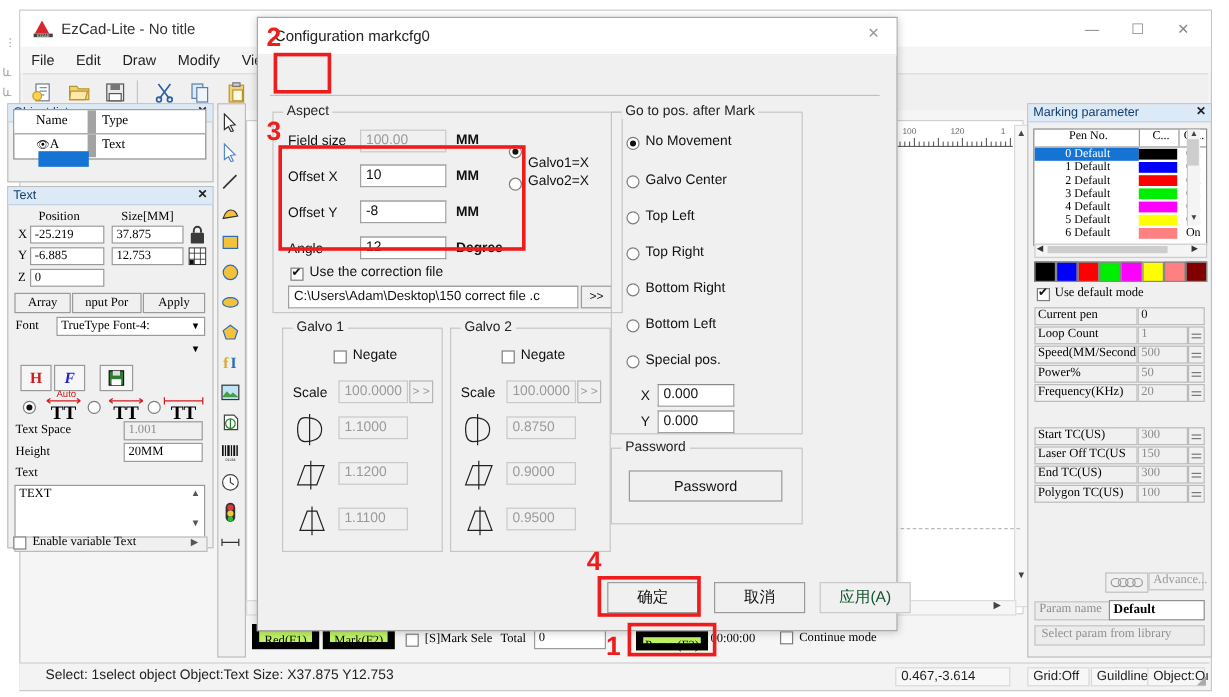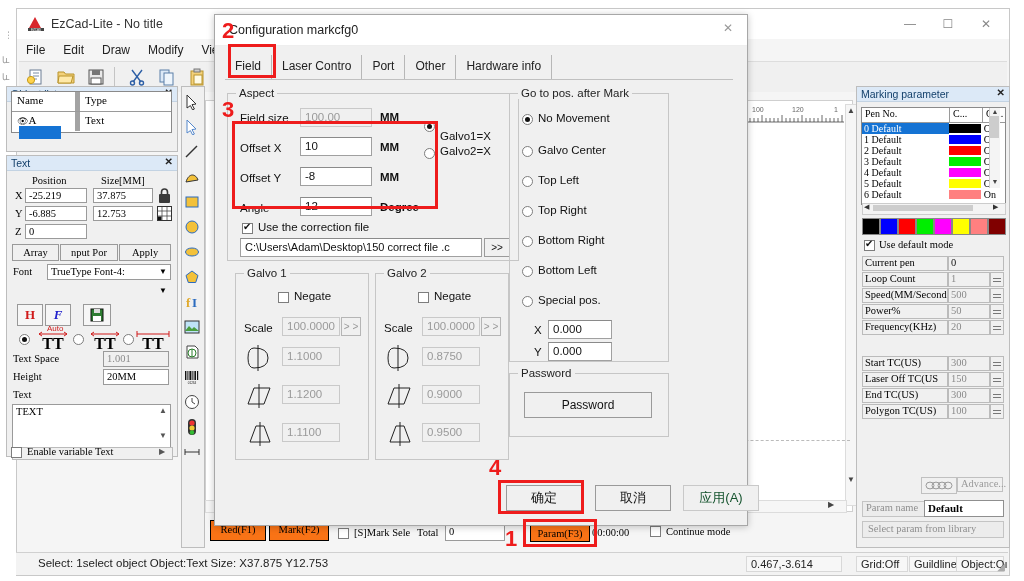--- a/index.html
+++ b/index.html
@@ -25,38 +25,38 @@
   .tbtn{width:26px;height:24px;margin-left:4px;display:flex;align-items:center;justify-content:center;}
   .tsep{width:1px;height:20px;background:#c4c4c4;margin:0 5px;}
   
   .panel{background:#f0f0f0;border:1px solid #bdbdbd;}
   .panel-hdr{height:15px;background:#dce9f7;border-bottom:1px solid #c3d3e3;
     font-size:10.5px;color:#13406b;padding:1px 4px 0 4px;box-sizing:border-box;position:relative;}
   .panel-hdr .x{position:absolute;right:4px;top:0px;font-weight:bold;font-size:10px;color:#222;}
   #objlist-panel{left:6px;top:86px;width:170px;height:64px;}
   #objlist-table{left:4px;top:4px;width:159px;height:40px;border:1px solid #8a8a8a;background:#fff;}
   .ol-row{display:flex;height:19px;}
-  .ol-c1{width:68px;border-right:5px solid #a3a3a3;box-sizing:border-box;padding:2px 0 0 5px;font-family:"Liberation Serif",serif;font-size:11px;}
+  .ol-c1{width:68px;border-right:7px solid #a3a3a3;box-sizing:border-box;padding:2px 0 0 18px;font-family:"Liberation Serif",serif;font-size:11px;}
   .ol-c2{flex:1;padding:2px 0 0 5px;font-family:"Liberation Serif",serif;font-size:11px;}
   .ol-hdr{border-bottom:1px solid #9a9a9a;background:#fff;}
   .swatch{background:#1573d4;width:42px;height:13px;display:inline-block;vertical-align:-2px;margin-left:2px;}
   #text-panel{left:6px;top:155px;width:170px;height:300px;}
   .mono{font-family:"Liberation Serif",serif;}
   .fld{background:#fff;border:1px solid #9a9a9a;box-sizing:border-box;font-family:"Liberation Serif",serif;font-size:10.5px;padding:1px 0 0 3px;}
   .fld.dis{background:#f0f0f0;color:#8a8a8a;}
   .btn{background:#f0f0f0;border:1px solid #9a9a9a;box-sizing:border-box;text-align:center;font-family:"Liberation Serif",serif;font-size:10.5px;padding-top:2px;}
   
   #toolstrip{left:181px;top:86px;width:22px;height:460px;background:#f0f0f0;border:1px solid #bdbdbd;}
   .tool{width:20px;height:25px;display:flex;align-items:center;justify-content:center;}
   
   #canvas-area{left:205px;top:100px;width:646px;height:410px;background:#fff;border:1px solid #cfcfcf;}
   #hruler{left:740px;top:104px;width:105px;height:22px;}
   
   #mark-panel{left:856px;top:86px;width:152px;height:460px;}
-  #pen-table{left:4px;top:20px;width:143px;height:96px;border:1px solid #8a8a8a;background:#fff;font-family:"Liberation Serif",serif;font-size:10px;}
+  #pen-table{left:4px;top:20px;width:143px;height:96px;border:1px solid #8a8a8a;background:#fff;font-family:"Liberation Serif",serif;font-size:10px;text-align:center;}
   .pt-hdr{display:flex;height:14px;border-bottom:1px solid #9a9a9a;}
   .pt-hdr div{border-right:1px solid #9a9a9a;box-sizing:border-box;padding-left:3px;}
   .pt-row{display:flex;height:11px;align-items:center;}
   .pt-name{width:88px;padding-left:2px;white-space:nowrap;}
   .pt-col{width:33px;height:9px;}
   .pt-on{width:22px;padding-left:3px;}
   .palette{display:flex;}
   .palette div{width:18px;height:17px;border:1px solid #888;box-sizing:border-box;}
   .prow{display:flex;align-items:center;height:15px;margin-top:1px;}
   .plabel{width:86px;font-family:"Liberation Serif",serif;font-size:10.5px;white-space:nowrap;
@@ -66,21 +66,21 @@
   .spin{width:14px;height:15px;border:1px solid #bbb;box-sizing:border-box;background:#f0f0f0;
         display:flex;flex-direction:column;justify-content:center;align-items:center;}
   .spin i{display:block;width:8px;height:1px;background:#777;margin:1px 0;}
   
   #statusbar{left:16px;top:552px;width:992px;height:22px;background:#f3f3f3;border-top:1px solid #d0d0d0;}
   #status-text{left:22px;top:4px;font-size:11.5px;color:#222;white-space:nowrap;}
   .sb-cell{position:absolute;top:3px;height:16px;border:1px solid #d8d8d8;background:#f7f7f7;
            font-size:11px;padding:1px 4px 0 4px;box-sizing:border-box;white-space:nowrap;color:#222;}
   
   #bottombar{left:210px;top:518px;width:540px;height:30px;}
-  .bb-btn{position:absolute;top:2px;height:21px;background:#f97316;border:1px solid #000000;
+  .bb-btn{position:absolute;top:2px;height:21px;background:#bef264;border:6px solid #000000;
           box-sizing:border-box;font-family:"Liberation Serif",serif;font-size:10.5px;text-align:center;padding-top:3px;}
   
   #dialog{left:214px;top:14px;width:532px;height:510px;background:#f0f0f0;border:1px solid #a7a7a7;
           box-shadow:0 1px 7px rgba(0,0,0,.22);}
   #dlg-title{left:0;top:0;width:532px;height:30px;background:#fff;border-bottom:1px solid #eee;}
   #dlg-title-text{left:14px;top:8px;font-size:12.5px;color:#222;}
   #dlg-close{right:8px;top:6px;width:22px;height:18px;text-align:center;color:#999;font-size:12px;}
   
   #tabs{left:10px;top:40px;display:flex;align-items:flex-end;}
   .tab{height:24px;padding:4px 10px 0 10px;box-sizing:border-box;font-size:12px;color:#222;
@@ -595,27 +595,20 @@
   <div class="abs mono" style="left:382px;top:9px;font-size:10.5px;">00:00:00</div>
   <div class="abs cbx" style="left:440px;top:8px;"></div>
   <div class="abs mono" style="left:456px;top:8px;font-size:10.5px;">Continue mode</div>
 </div>
 
 <div class="abs" id="dialog">
   <div class="abs" id="dlg-title"></div>
   <div class="abs" id="dlg-title-text">Configuration markcfg0</div>
   <div class="abs" id="dlg-close">✕</div>
 
-  <div class="abs" id="tabs">
-    <div class="tab active">Field</div>
-    <div class="tab">Laser Contro</div>
-    <div class="tab">Port</div>
-    <div class="tab">Other</div>
-    <div class="tab">Hardware info</div>
-  </div>
   <div class="abs" id="tab-underline"></div>
 
   <div class="grp" style="left:12px;top:78px;width:290px;height:166px;">
     <span class="gtitle">Aspect</span>
 
     <span class="lbl" style="left:12px;top:18px;">Field size</span>
     <div class="tfld dis" style="left:72px;top:14px;width:72px;height:19px;">100.00</div>
     <span class="lbl" style="left:152px;top:17px;font-weight:bold;">MM</span>
 
     <span class="lbl" style="left:12px;top:48px;">Offset X</span>

